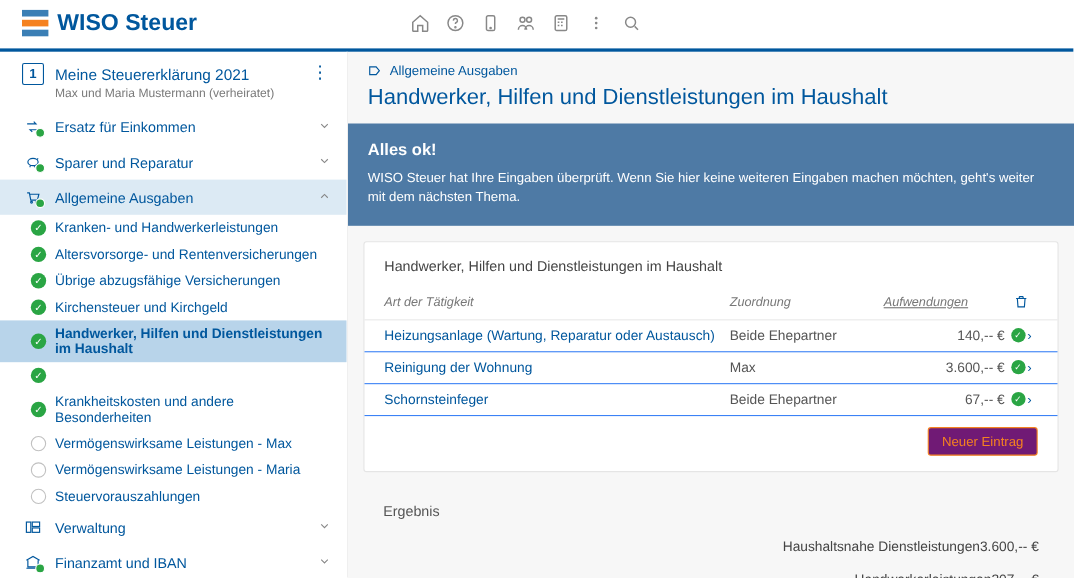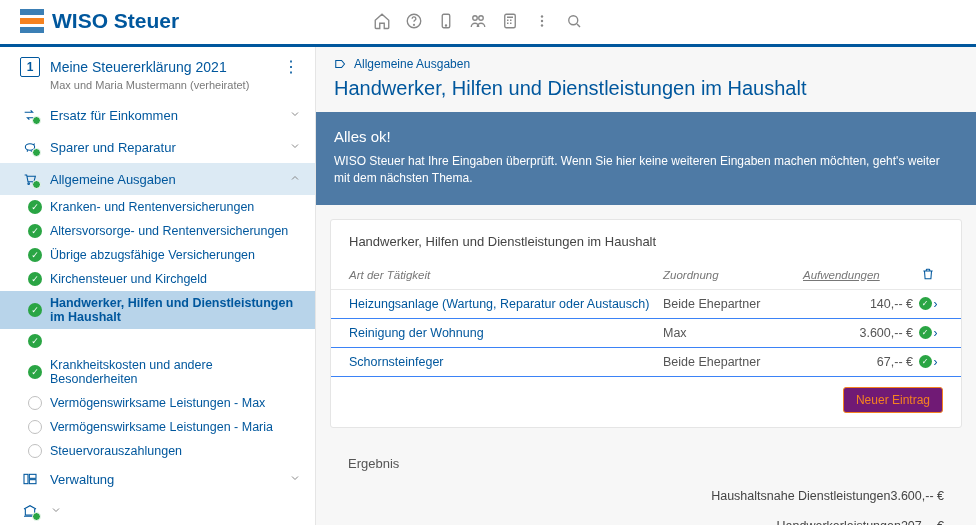--- a/index.html
+++ b/index.html
@@ -48,21 +48,21 @@
 .sub-item .label { font-size: 12.5px; color: #00579d; }
 .sub-item.active .label { font-weight: 600; }
 
 
 .main { flex: 1; background: #f7f7f7; overflow-y: auto; }
 .crumb { display: flex; align-items: center; gap: 6px; padding: 10px 18px 4px 18px; color: #00579d; font-size: 12px; }
 .crumb svg { width: 14px; height: 14px; }
 .page-title { padding: 2px 18px 12px 18px; font-size: 20px; color: #00579d; font-weight: 400; }
 
 .banner { background: #4e7aa5; color: #fff; margin: 0; padding: 16px 18px 18px 18px; }
-.banner h3 { font-size: 15px; font-weight: 400; margin-bottom: 8px; }
+.banner h3 { font-size: 15px; font-weight: 700; margin-bottom: 8px; }
 .banner p { font-size: 12px; line-height: 1.4; }
 
 .panel { background: #fff; margin: 14px; border: 1px solid #e5e5e5; border-radius: 3px; padding: 14px 0 14px 0; }
 .panel-title { padding: 0 18px 12px 18px; font-size: 13px; color: #444; }
 .thead { display: flex; padding: 6px 18px; font-size: 11.5px; color: #777; font-style: italic; border-bottom: 1px solid #e8e8e8; align-items: center; }
 .th-act { flex: 1; }
 .th-zu { width: 140px; }
 .th-auf { width: 110px; padding-right: 8px; text-decoration: underline; }
 .th-del { width: 30px; text-align: center; color: #00579d; cursor: pointer; }
 .th-del svg { width: 14px; height: 14px; }
@@ -191,21 +191,21 @@
             </svg>
           </span>
           <span class="badge-dot"></span>
           <span class="label">Allgemeine Ausgaben</span>
           <span class="chev"><svg viewBox="0 0 24 24" fill="none" stroke="#888" stroke-width="2">
               <path d="M6 15l6-6 6 6"></path>
             </svg></span>
         </li>
         <li class="sub-item">
           <span class="bullet green">✓</span>
-          <span class="label">Kranken- und Rentenversicherungen</span>
+          <span class="label">Kranken- und Handwerkerleistungen</span>
         </li>
         <li class="sub-item">
           <span class="bullet green">✓</span>
           <span class="label">Altersvorsorge- und Rentenversicherungen</span>
         </li>
         <li class="sub-item">
           <span class="bullet green">✓</span>
           <span class="label">Übrige abzugsfähige Versicherungen</span>
         </li>
         <li class="sub-item">
@@ -248,20 +248,21 @@
               <path d="M6 9l6 6 6-6"></path>
             </svg></span>
         </li>
         <li class="nav-item">
           <span class="icon">
             <svg viewBox="0 0 24 24" fill="none" stroke="#00579d" stroke-width="1.6">
               <path d="M3 9l9-5 9 5M5 9v9h14V9M3 20h18"></path>
             </svg>
           </span>
           <span class="badge-dot"></span>
+          <span class="label">Finanzamt und IBAN</span>
           <span class="chev"><svg viewBox="0 0 24 24" fill="none" stroke="#888" stroke-width="2">
               <path d="M6 9l6 6 6-6"></path>
             </svg></span>
         </li>
       </ul>
 
   </div>
 
   <div class="main">
     <div class="crumb">

